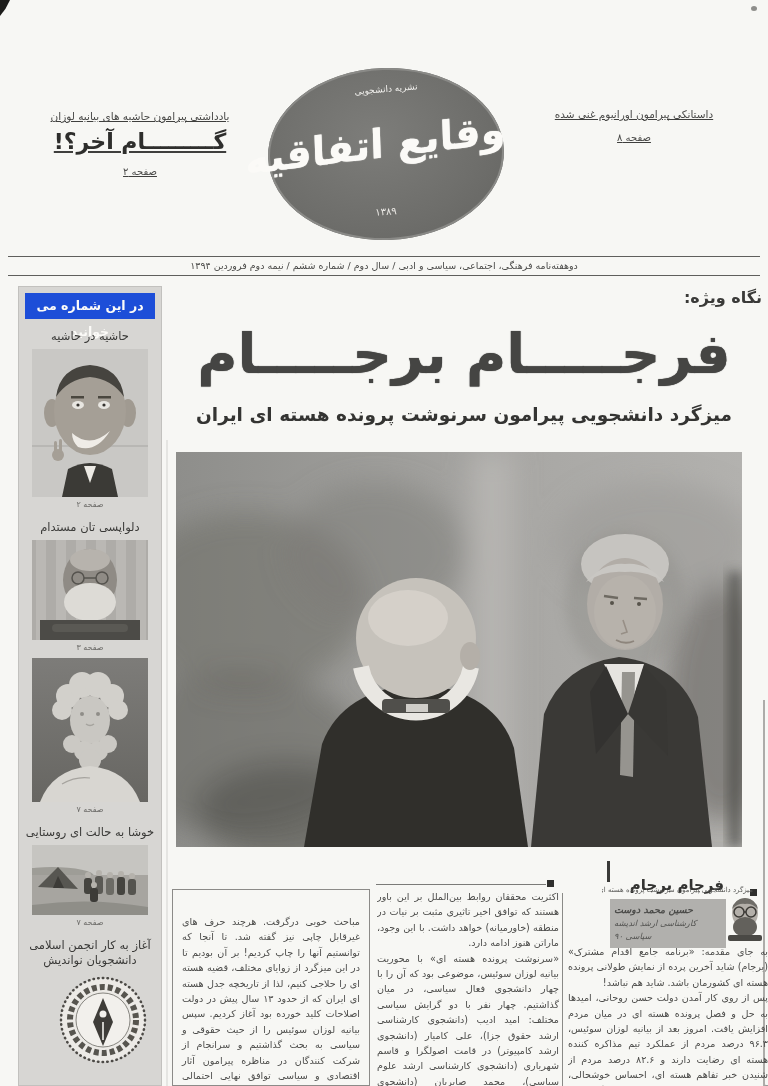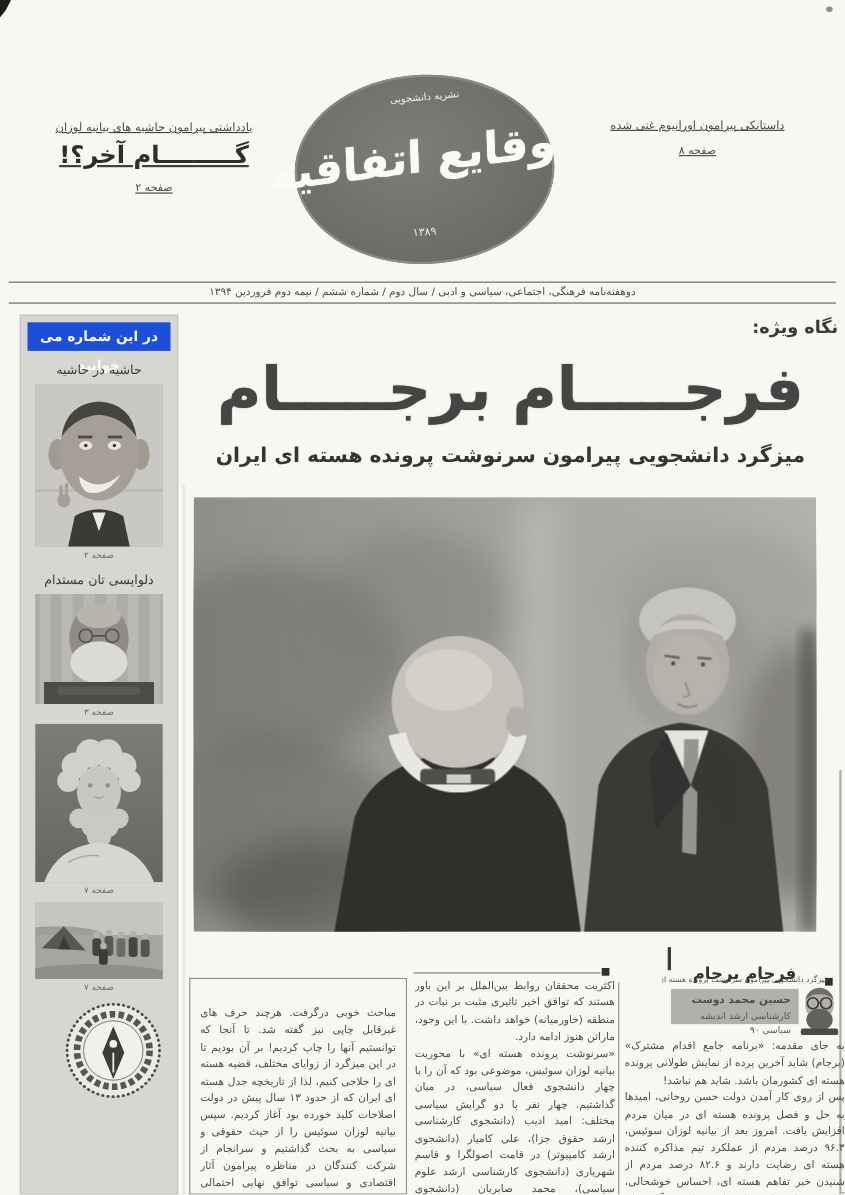--- a/index.html
+++ b/index.html
@@ -77,22 +77,22 @@
   .left-box { left:172px; top:889px; width:198px; height:197px;
     border:1.2px solid #8c8b88; padding:24px 9px; }
   .mid-col { left:377px; top:889px; width:182px; height:197px; }
   .right-col-body { left:568px; top:944px; width:200px; height:142px; }
 
   .r-title { left:614px; top:876px; width:110px; font-size:15px; font-weight:bold;
     color:#333331; text-align:right; white-space:nowrap; }
   .r-title-bar { left:607px; top:861px; width:3px; height:21px; background:#3a3a38; }
   .r-subtitle { left:602px; top:886px; width:151px; font-size:7px; color:#565654;
     text-align:right; white-space:nowrap; overflow:hidden; }
-  .author-box { left:610px; top:899px; width:116px; height:32px; background:#b1b0ad;
-    padding:4px 7px 0 4px; text-align:right; }
+  .author-box { left:610px; top:899px; width:116px; height:49px; background:#b1b0ad;
+    padding:4px 7px 0 4px; text-align:left;font-style:italic; }
   .author-name { font-size:9.5px; font-weight:bold; color:#4c4c4a; line-height:14px; }
   .author-degree { font-size:8.3px; color:#555553; line-height:13px; }
 
   .h-divider { left:376px; top:884px; width:170px; height:1.4px; background:#7b7b78; }
   .sq { width:7px; height:7px; background:#2f2f2d; }
   .v-divider { left:562px; top:893px; width:1.3px; height:193px; background:#8a8a87; }
   .edge-line { left:763px; top:700px; width:2px; height:386px; background:#9a9996; opacity:.8; }
   .crease { left:166px; top:440px; width:1.5px; height:646px; background:#000; opacity:.07; }
 
   .corner-mark { left:0; top:0; width:10px; height:16px; background:#1d1d1b;
@@ -209,20 +209,21 @@
         <circle cx="76" cy="86" r="9"></circle>
           <circle cx="58" cy="102" r="11"></circle>
       </g>
       <path d="M8,144 Q20,112 58,108 Q96,112 108,144 Z" fill="#d8d6d1"></path>
       <path d="M30,126 Q44,118 58,120" stroke="#a5a39e" stroke-width="1.2" fill="none"></path>
     </svg>
     <div class="s-page">صفحه ۷</div>
   </div>
 
   <div>
+    <div class="s-title">خوشا به حالت ای روستایی</div>
     <svg class="s-img" width="116" height="70" viewBox="0 0 116 70">
       <rect width="116" height="30" fill="#c6c5c1"></rect>
       <ellipse cx="20" cy="31" rx="42" ry="9" fill="#9e9d97"></ellipse>
       <rect y="30" width="116" height="40" fill="#a7a5a0"></rect>
       <path d="M0,60 Q58,52 116,62 L116,70 L0,70 Z" fill="#8f8e88"></path>
       <polygon points="6,42 26,22 46,44" fill="#575651"></polygon>
       <polygon points="21,43 26,31 32,43" fill="#3c3b37"></polygon>
       <g>
         <circle cx="56" cy="30" r="3" fill="#b5b2ac"></circle>
           <rect x="52" y="33" width="8" height="16" rx="3" fill="#45443f"></rect>
@@ -235,20 +236,21 @@
         <circle cx="100" cy="31" r="3" fill="#b5b2ac"></circle>
           <rect x="96" y="34" width="8" height="16" rx="3" fill="#55544f"></rect>
         <circle cx="62" cy="40" r="3" fill="#b5b2ac"></circle>
           <rect x="58" y="43" width="8" height="14" rx="3" fill="#3c3b37"></rect>
       </g>
     </svg>
     <div class="s-page">صفحه ۷</div>
   </div>
 
   <div>
+    <div class="s-title" style="line-height:15px;">آغاز به کار انجمن اسلامی دانشجویان نواندیش</div>
     <div class="logo-wrap">
       <svg style="position:absolute; right:6px; top:0;" width="92" height="92" viewBox="0 0 92 92">
         <circle cx="46" cy="46" r="42" fill="#eceae6" stroke="#4c4a46" stroke-width="2.5" stroke-dasharray="0.5 4.2" stroke-linecap="round"></circle>
         <circle cx="46" cy="46" r="33" fill="none" stroke="#57554f" stroke-width="6" stroke-dasharray="5 3"></circle>
         <circle cx="46" cy="46" r="27" fill="#f2f0ec" stroke="#6b6963" stroke-width="0.8"></circle>
         <path d="M46,24 L56,48 L46,72 L36,48 Z" fill="#3e3c38"></path>
         <line x1="46" y1="48" x2="46" y2="66" stroke="#f2f0ec" stroke-width="1.6"></line>
         <circle cx="46" cy="40" r="3.5" fill="#f2f0ec"></circle>
       </svg>
 

